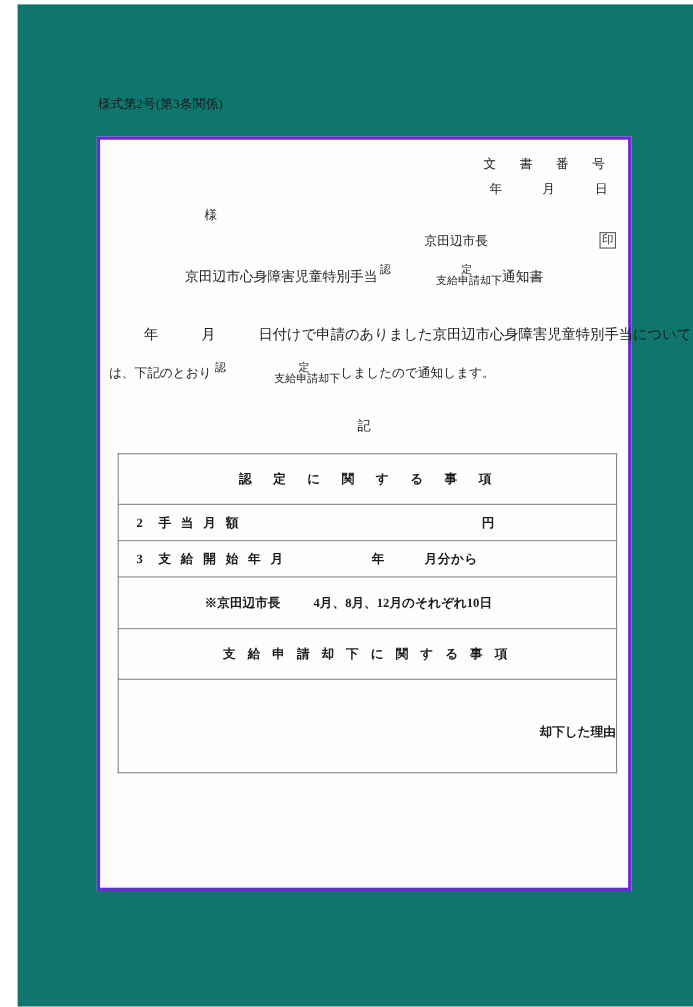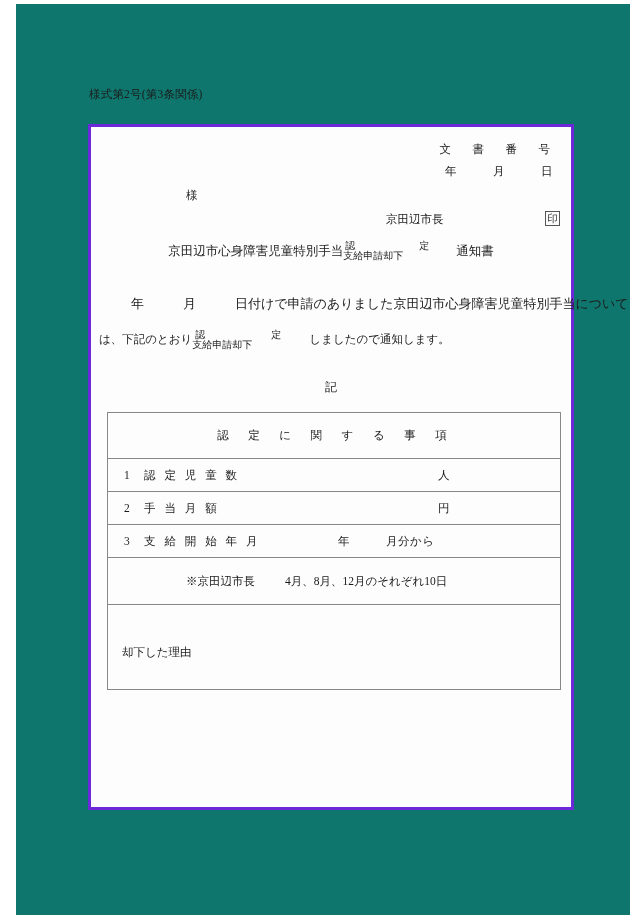--- a/index.html
+++ b/index.html
@@ -106,21 +106,21 @@
     width: 100%;
     text-align: center;
     font-size: 12.5px;
     white-space: nowrap;
   }
   .title-line .seg { display: inline-block; vertical-align: middle; }
 
   .stack {
     display: inline-block;
     vertical-align: middle;
-    text-align: left;
+    text-align: right;
     line-height: 1.02;
     position: relative;
     top: 0px;
   }
   .stack .top,
   .stack .bot {
     display: block;
     font-size: 10px;
     white-space: nowrap;
   }
@@ -158,20 +158,21 @@
   }
 
   
   .tbl {
     position: absolute;
     left: 16px;
     top: 285px;
     width: 454px;
     border-collapse: collapse;
     table-layout: fixed;
+    font-weight: bold;
   }
   .tbl td {
     border: 1px solid #888;
     font-size: 11.5px;
     vertical-align: middle;
     padding: 0;
   }
   .row-head { height: 45px; text-align: center; letter-spacing: 4px; }
   .row-line { height: 32px; }
   .row-note { height: 46px; }
@@ -203,21 +204,21 @@
   }
   .note-line .nl-date { padding-left: 30px; }
 
   .bikou-label {
     width: 64px;
     text-align: center;
     letter-spacing: 8px;
     padding-left: 8px;
   }
 
-  .reason-text { padding: 10px 0 0 14px; display: block; }
+  .reason-text { padding: 10px 0 0 14px; display: block; text-align: right; }
 </style>
 </head>
 <body>
 
 <div class="page">
 
   <div class="form-no">様式第2号(第3条関係)</div>
 
   <div class="frame">
     <div class="inner">
@@ -238,27 +239,20 @@
       </div>
 
       <div class="ki">記</div>
 
       <table class="tbl">
         <tbody>
           <tr>
             <td class="row-head">認　定　に　関　す　る　事　項</td>
           </tr>
           <tr>
-            <td class="row-line">
-              <span class="num-item cell-pad">
-                <span class="idx">1</span><span class="lbl">認 定 児 童 数</span><span class="unit-right">人</span>
-              </span>
-            </td>
-          </tr>
-          <tr>
             <td class="row-line" style="border-top:none;">
               <span class="num-item cell-pad">
                 <span class="idx">2</span><span class="lbl">手 当 月 額</span><span class="unit-right">円</span>
               </span>
             </td>
           </tr>
           <tr>
             <td class="row-line" style="border-top:none;">
               <span class="num-item cell-pad">
                 <span class="idx">3</span><span class="lbl">支 給 開 始 年 月</span><span class="payfrom">年　　　月分から</span>
@@ -266,20 +260,23 @@
             </td>
           </tr>
           <tr>
             <td class="row-note" style="border-top:none;">
               <span class="note-line">
                 <span>※京田辺市長</span><span class="nl-date">4月、8月、12月のそれぞれ10日</span>
               </span>
             </td>
           </tr>
           <tr>
+            <td class="row-head">支 給 申 請 却 下 に 関 す る 事 項</td>
+          </tr>
+          <tr>
             <td class="row-reason">
               <span class="reason-text">却下した理由</span>
             </td>
           </tr>
         </tbody>
       </table>
 
 
     </div>
   </div>

